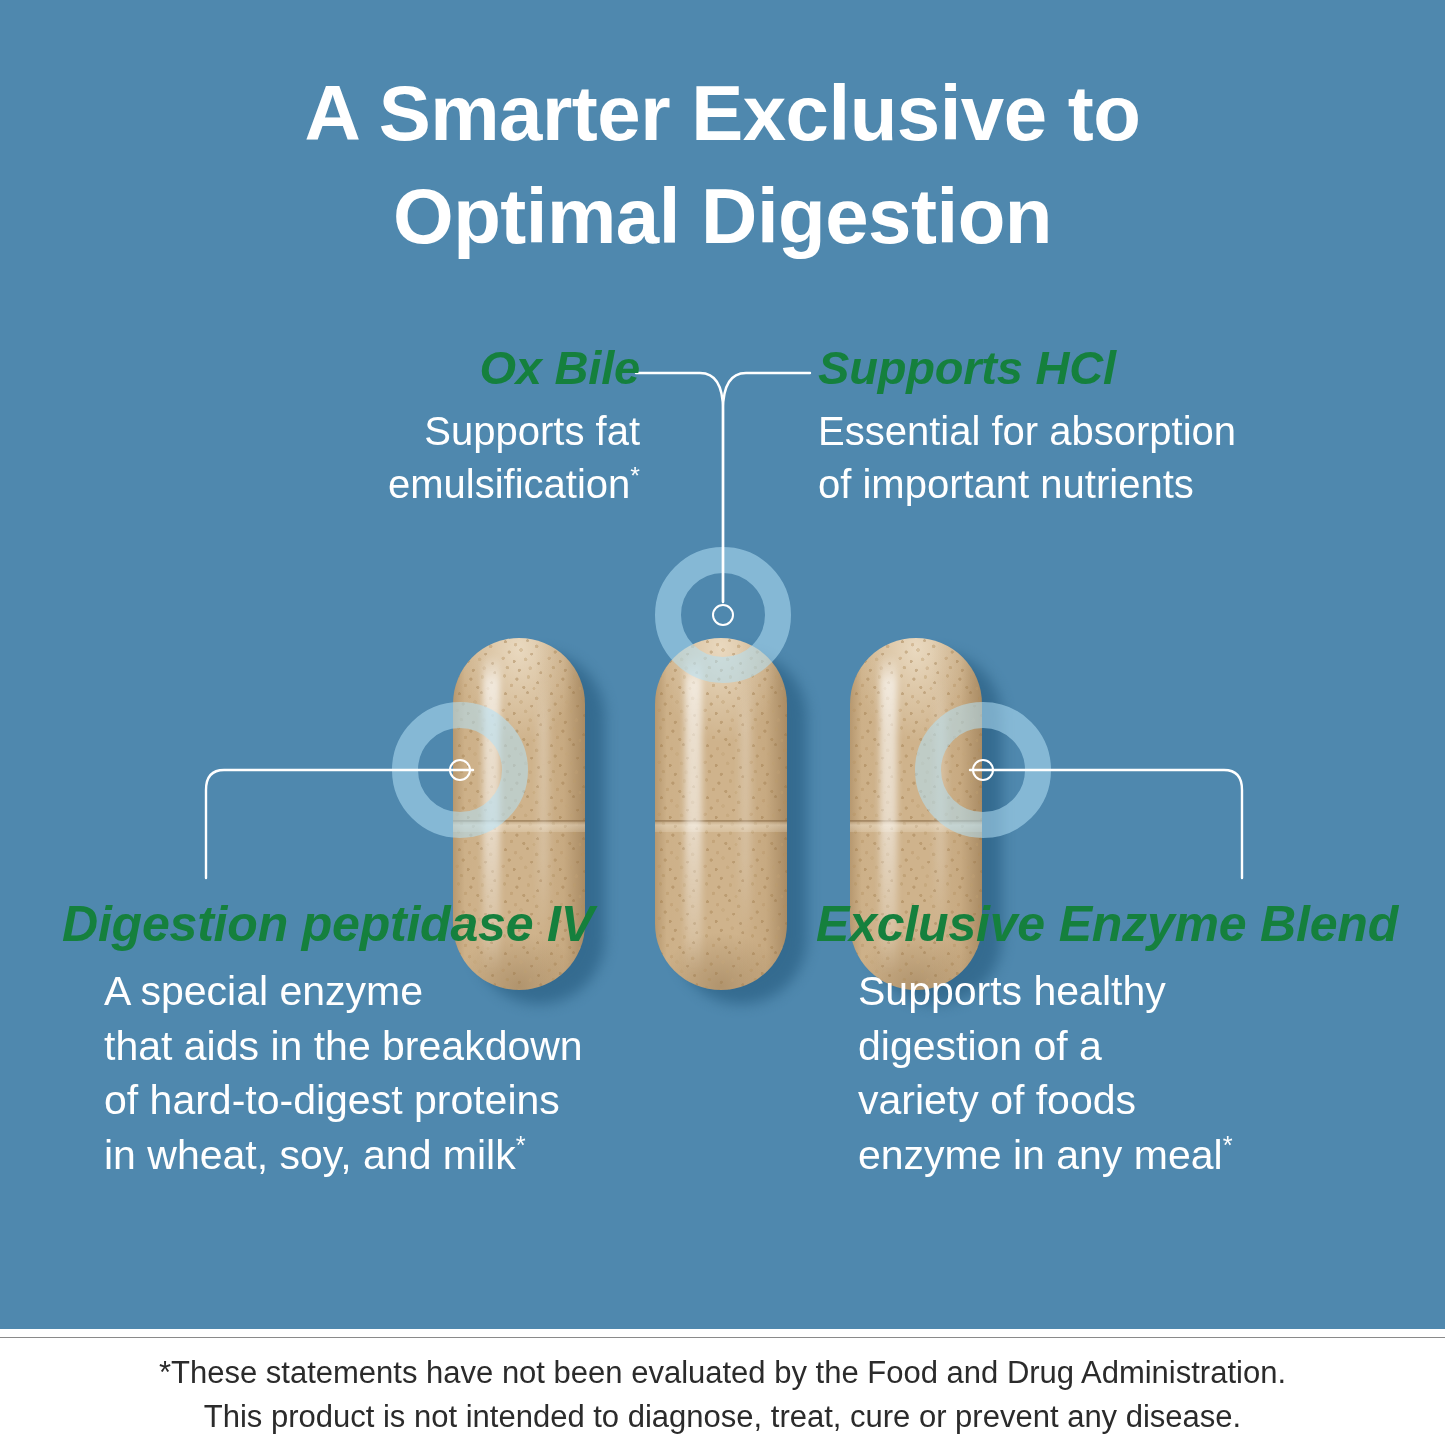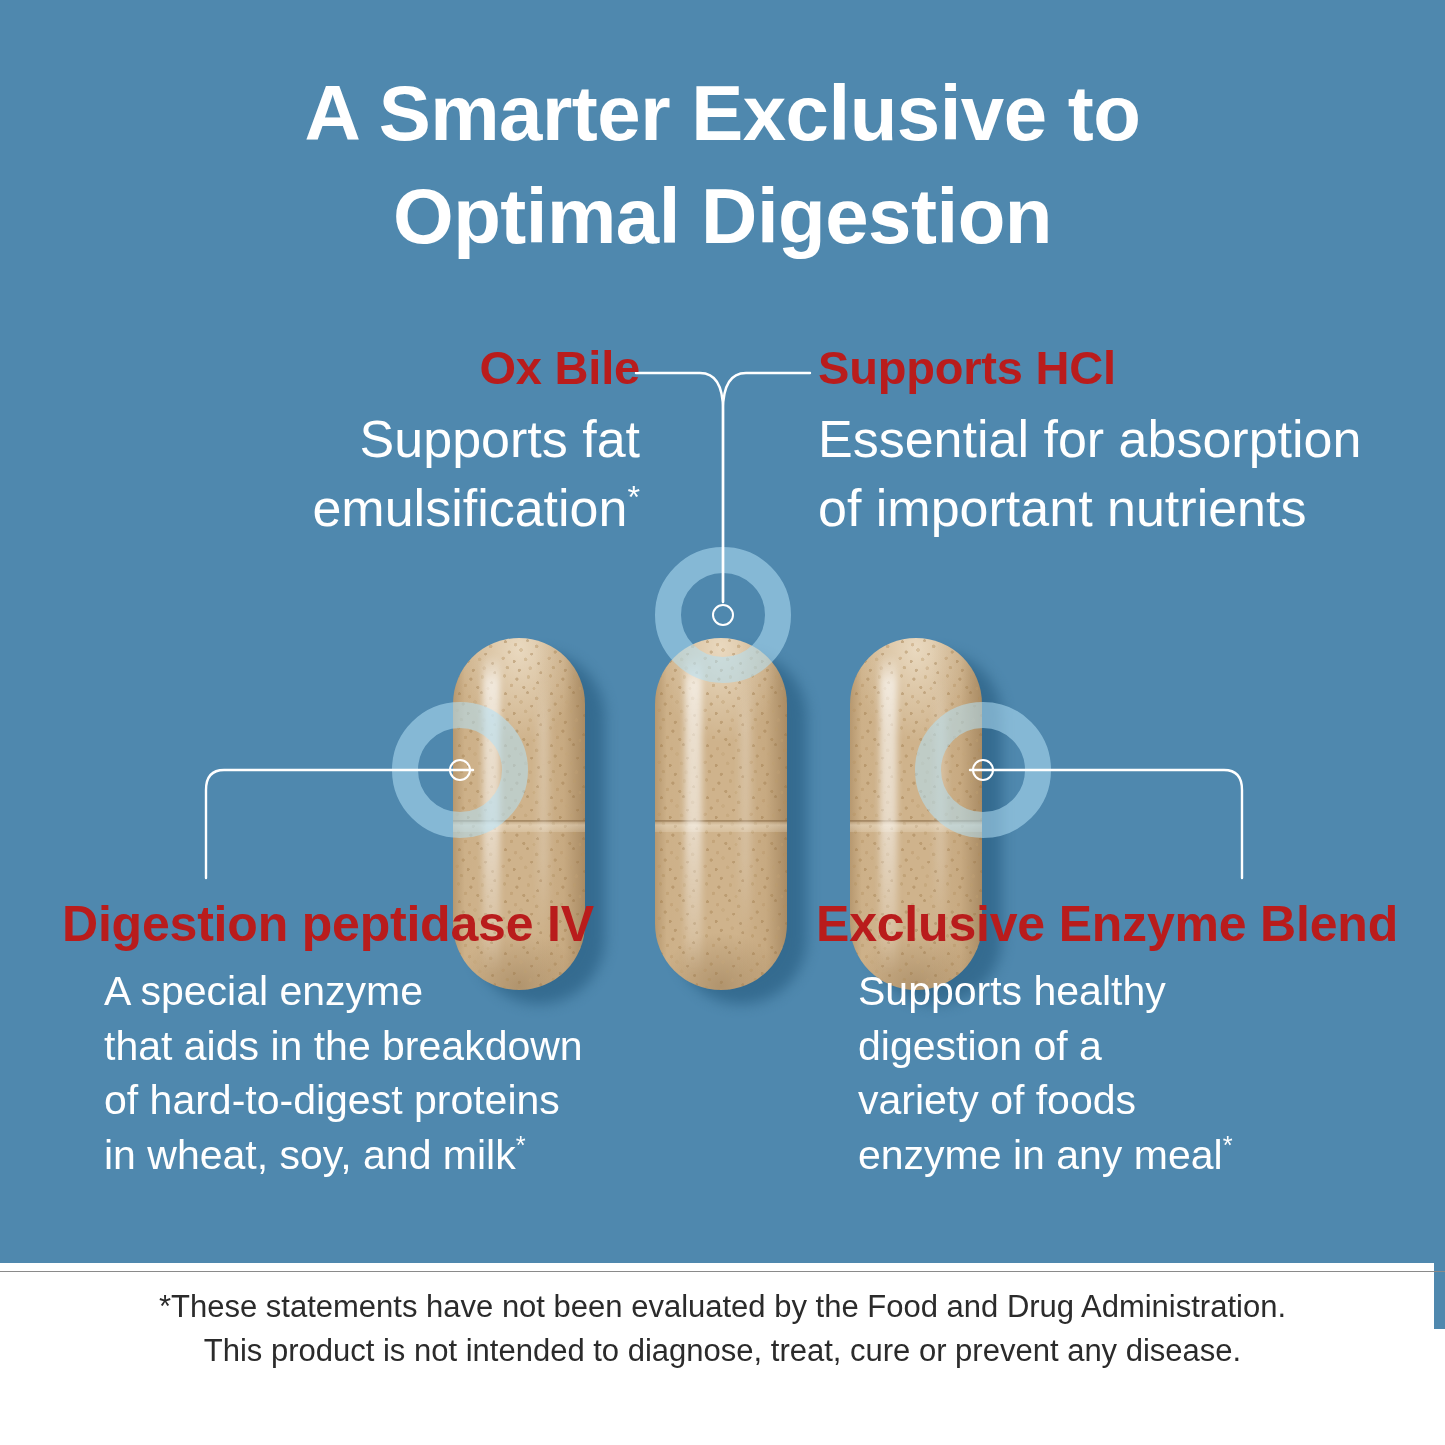--- a/index.html
+++ b/index.html
@@ -214,31 +214,32 @@
     left: 0;
     top: 0;
     width: 1445px;
     height: 1329px;
     pointer-events: none;
   }
 
   
   .callout { position: absolute; }
   .callout .c-head {
-    color: #b91c1c;
+    color: #15803d;
     font-weight: 700;
     font-size: 46px;
     line-height: 1.18;
     margin: 0 0 10px 0;
     letter-spacing: -0.2px;
+    font-style: italic;
   }
   .callout .c-body {
     color: #ffffff;
     font-weight: 400;
-    font-size: 52px;
+    font-size: 40px;
     line-height: 1.32;
     margin: 0;
   }
   .callout .c-body .ln { display: block; }
   .ast { font-size: 0.62em; vertical-align: super; }
 
   .callout.ox       { left: 240px;  top: 340px;  width: 400px; text-align: right; }
   .callout.betaine  { left: 818px;  top: 340px;  width: 560px; text-align: left; }
   .callout.dipept   { left: 62px;   top: 895px;  width: 600px; text-align: left; }
   .callout.enzyme   { left: 816px;  top: 895px;  width: 588px; }
@@ -248,21 +249,21 @@
   .callout.dipept .c-head  { font-size: 50px; }
   .callout.enzyme .c-head  { font-size: 50px; }
 
   .callout.dipept .c-body,
   .callout.enzyme .c-body { font-size: 41px; line-height: 1.33; margin-left: 42px; }
 
   
   .footer {
     position: absolute;
     left: 0;
-    top: 1263px;
+    top: 1329px;
     width: 1434px;
     height: 116px;
     background: #ffffff;
     box-sizing: border-box;
   }
   .footer-rule {
     position: absolute;
     left: 0;
     top: 8px;
     width: 1445px;

